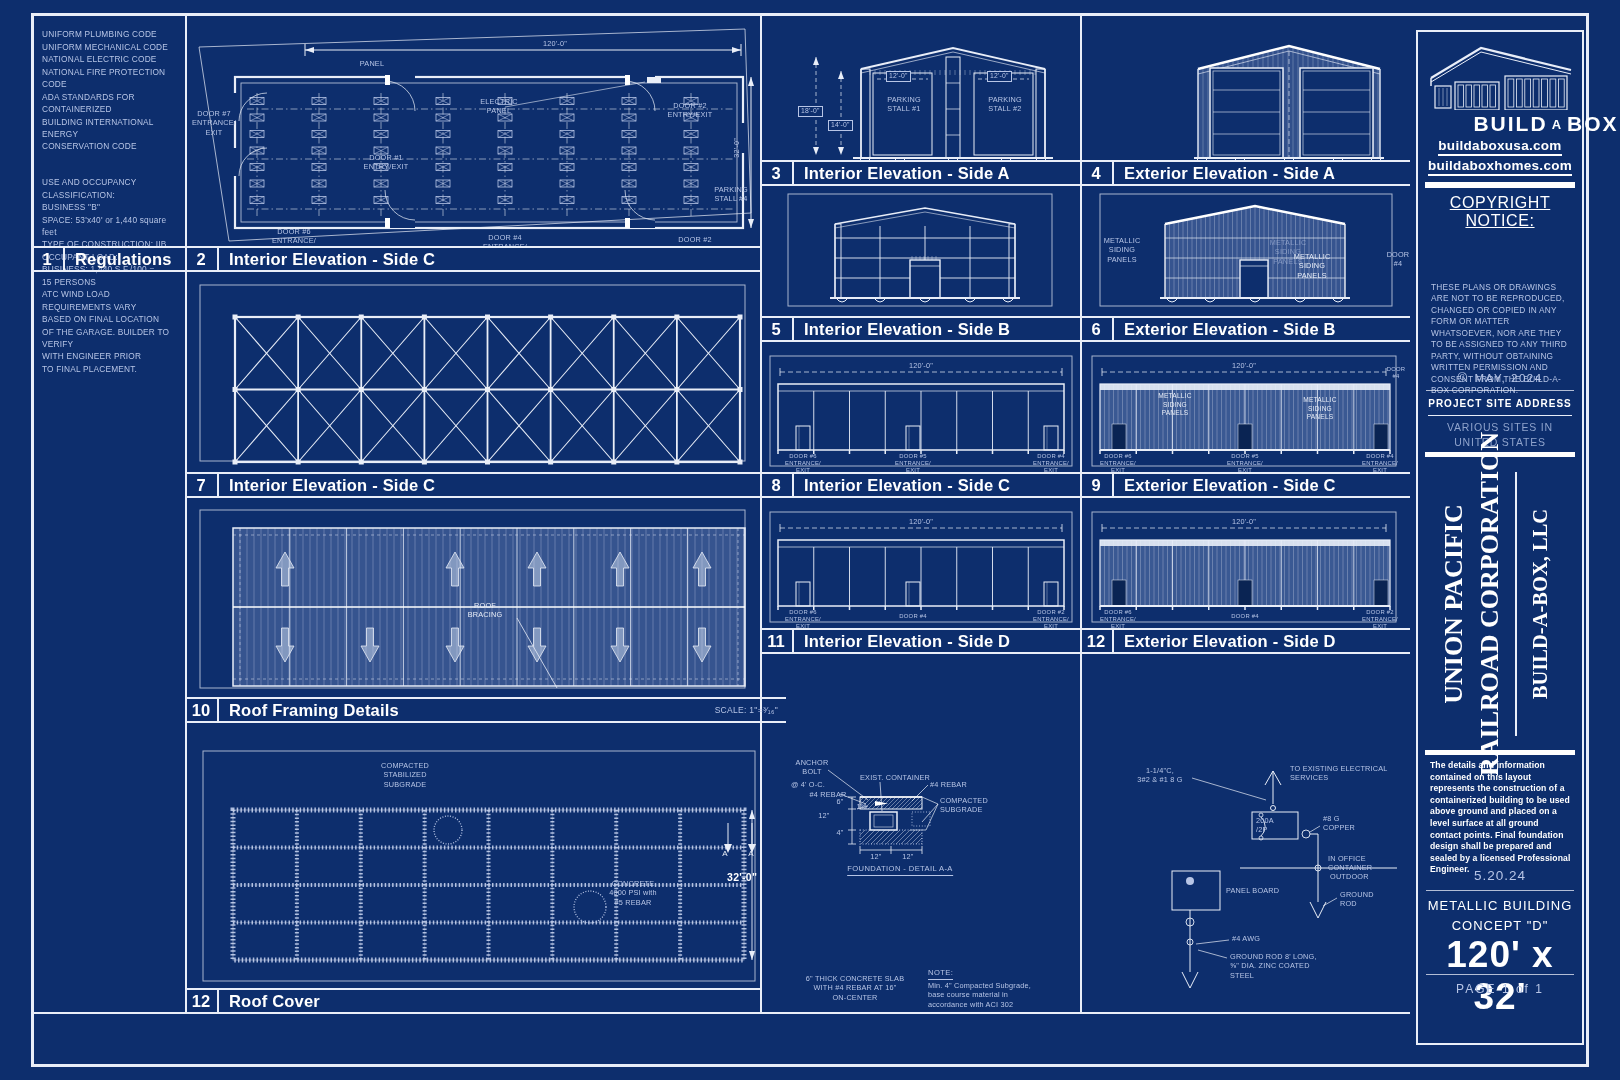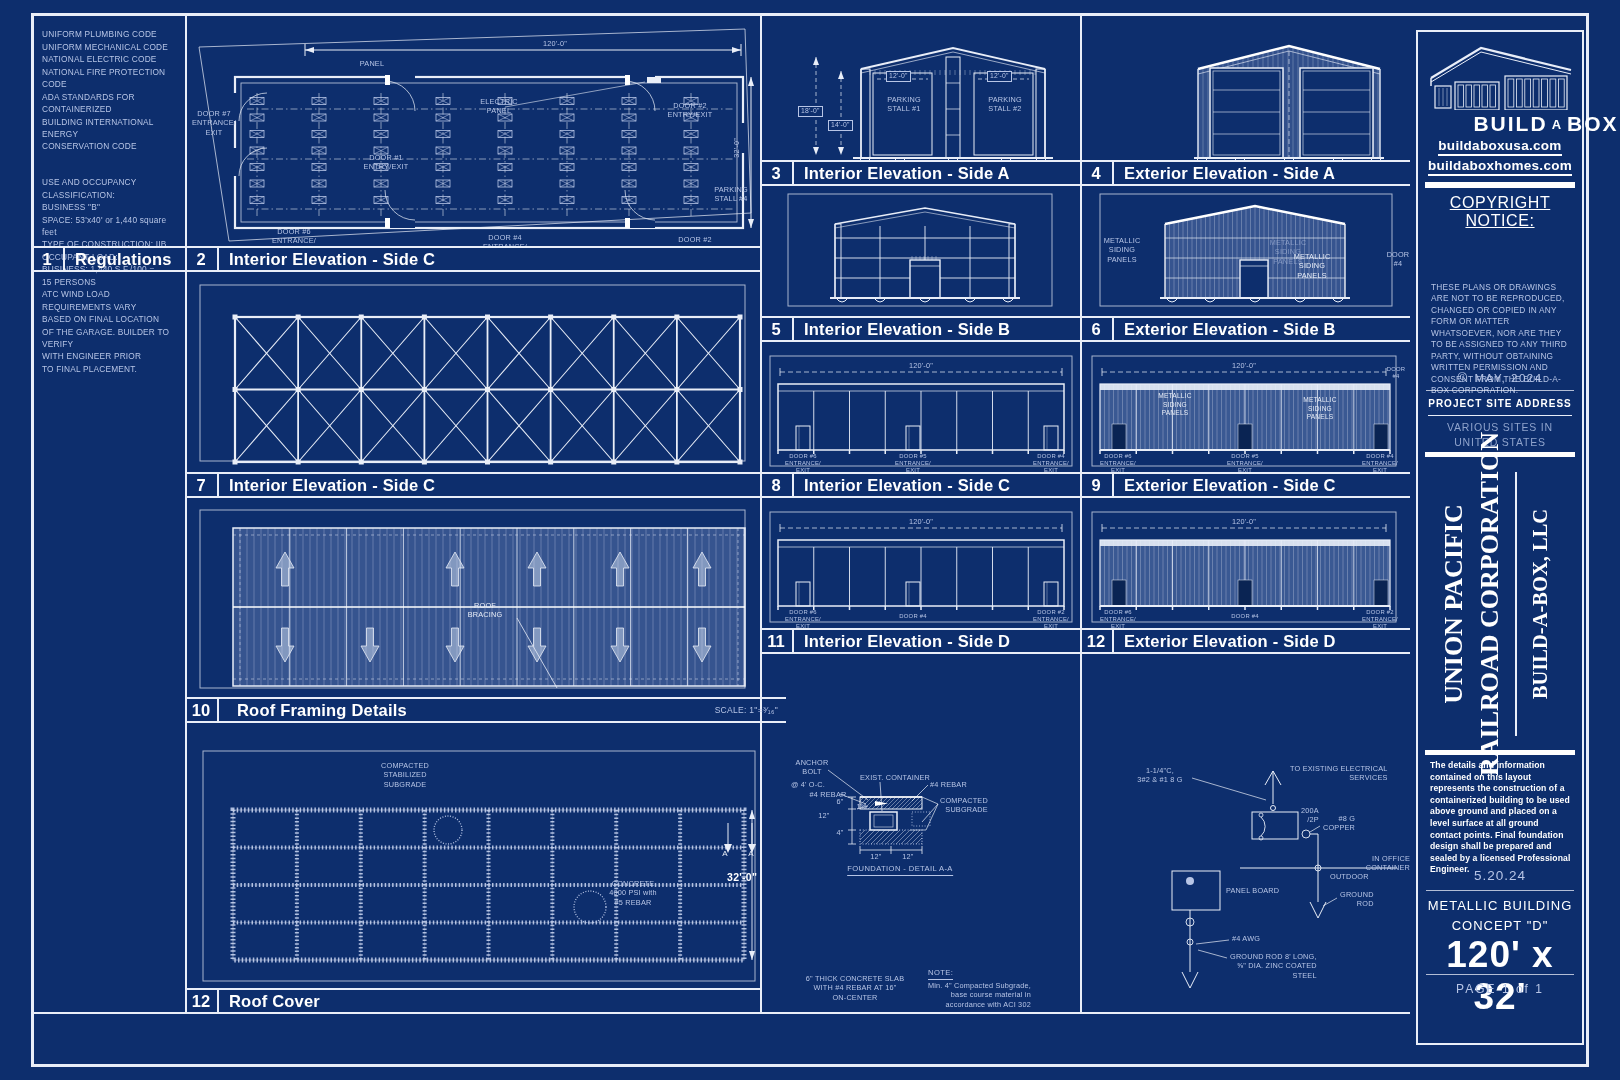--- a/index.html
+++ b/index.html
@@ -11,21 +11,21 @@
   .tbar{position:absolute;height:26px;border-top:2px solid var(--ink);border-bottom:2px solid var(--ink);
         display:flex;align-items:center;box-sizing:border-box;}
   .tnum{align-self:stretch;display:flex;align-items:center;justify-content:center;min-width:26px;
         padding:0 3px;border-right:2px solid var(--ink);font-weight:bold;font-size:16.5px;color:var(--bright);}
   .ttitle{font-weight:bold;font-size:16.5px;color:var(--bright);padding-left:10px;letter-spacing:.2px;white-space:nowrap;}
   .tscale{margin-left:auto;padding-right:8px;font-size:8.5px;color:var(--dim);letter-spacing:.3px;}
   .panel{position:absolute;overflow:hidden;}
   .panel svg{position:absolute;left:0;top:0;}
   .lbl{position:absolute;font-size:7.3px;line-height:1.3;color:var(--dim);text-align:center;
        white-space:pre-line;transform:translateX(-50%);letter-spacing:.2px;}
-  .lbl.la{transform:none;text-align:right;}
+  .lbl.la{transform:none;text-align:left;}
   .lbl.sm{font-size:5.9px;line-height:1.18;}
   .lbl.bright{color:var(--ink);}
   .lbl.boxed{border:1px solid var(--dim);padding:0 2px;background:var(--bg);font-size:6.8px;}
   .lbl.bigdim{font-size:10.5px;font-weight:bold;color:var(--bright);letter-spacing:.3px;}
   .lbl.rot{transform:translateX(-50%) rotate(-90deg);}
   .lbl.cap{border-bottom:1px solid var(--dim);padding-bottom:1px;font-size:7.6px;letter-spacing:.4px;}
   .regs{position:absolute;left:42px;top:16px;width:138px;font-size:8.3px;line-height:1.5;
         color:var(--dim);letter-spacing:.2px;white-space:pre-line;}
   .regs .blk2{margin-top:11px;}
   
@@ -432,21 +432,21 @@
         <path d="M181.5,130 V148 H176 L185,164 L194,148 H188.5 V130 Z" fill="rgba(225,235,250,0.45)" fill-opacity="1" stroke="#e9eef8" stroke-width="0.8" stroke-opacity="1"></path>
         <path d="M266.5,130 V148 H261 L270,164 L279,148 H273.5 V130 Z" fill="rgba(225,235,250,0.45)" fill-opacity="1" stroke="#e9eef8" stroke-width="0.8" stroke-opacity="1"></path>
         <path d="M348.5,130 V148 H343 L352,164 L361,148 H355.5 V130 Z" fill="rgba(225,235,250,0.45)" fill-opacity="1" stroke="#e9eef8" stroke-width="0.8" stroke-opacity="1"></path>
         <path d="M431.5,130 V148 H426 L435,164 L444,148 H438.5 V130 Z" fill="rgba(225,235,250,0.45)" fill-opacity="1" stroke="#e9eef8" stroke-width="0.8" stroke-opacity="1"></path>
         <path d="M513.5,130 V148 H508 L517,164 L526,148 H520.5 V130 Z" fill="rgba(225,235,250,0.45)" fill-opacity="1" stroke="#e9eef8" stroke-width="0.8" stroke-opacity="1"></path>
         <line x1="332" y1="120" x2="372" y2="190" stroke="#e9eef8" stroke-width="0.8" stroke-opacity="1"></line>
       </svg>
     <div class="lbl bright" style="left:300px;top:103px;">ROOF
 BRACING</div>
   </div>
-  <div class="tbar" style="left:185px;top:697px;width:601px;gap:8px;">
+  <div class="tbar" style="left:185px;top:697px;width:601px;">
     <div class="tnum">10</div>
     <div class="ttitle">Roof Framing Details</div>
     <div class="tscale">SCALE:  1"=³⁄₁₆"</div>
   </div>
 
   <div class="panel" style="left:185px;top:723px;width:575px;height:265px;">
     <svg id="svg-slab" width="575" height="265">
         <rect x="18" y="28" width="552" height="230" fill="none" fill-opacity="1" stroke="#e9eef8" stroke-width="1" stroke-opacity="0.7"></rect>
         <rect x="48" y="87" width="511" height="150" fill="none" fill-opacity="1" stroke="#b7c5e6" stroke-width="5" stroke-opacity="0.95" stroke-dasharray="1.5,2.2"></rect>
         <rect x="48" y="87" width="511" height="150" fill="none" fill-opacity="1" stroke="#e9eef8" stroke-width="0.8" stroke-opacity="0.55"></rect>
@@ -966,21 +966,21 @@
         <circle cx="110" cy="268" r="4" fill="none" stroke="#e9eef8" stroke-width="0.9" stroke-opacity="1"></circle>
         <circle cx="110" cy="288" r="3" fill="none" stroke="#e9eef8" stroke-width="0.9" stroke-opacity="1"></circle>
         <line x1="149" y1="286" x2="116" y2="290" stroke="#e9eef8" stroke-width="0.7" stroke-opacity="1"></line>
         <line x1="147" y1="304" x2="118" y2="296" stroke="#e9eef8" stroke-width="0.7" stroke-opacity="1"></line>
         <path d="M102,318 L110,334 L118,318" fill="none" fill-opacity="1" stroke="#e9eef8" stroke-width="1" stroke-opacity="1"></path>
       </svg>
     <div class="lbl" style="left:80px;top:112px;">1-1/4"C,
 3#2 &amp; #1 8 G</div>
     <div class="lbl la" style="left:210px;top:110px;">TO EXISTING ELECTRICAL
 SERVICES</div>
-    <div class="lbl la" style="left:176px;top:152px;margin-left:45px;">200A
+    <div class="lbl la" style="left:176px;top:162px;">200A
 /2P</div>
     <div class="lbl la" style="left:243px;top:160px;">#8 G
 COPPER</div>
     <div class="lbl la" style="left:248px;top:200px;">IN OFFICE CONTAINER</div>
     <div class="lbl la" style="left:250px;top:218px;">OUTDOOR</div>
     <div class="lbl la" style="left:146px;top:232px;">PANEL BOARD</div>
     <div class="lbl la" style="left:260px;top:236px;">GROUND
 ROD</div>
     <div class="lbl la" style="left:152px;top:280px;">#4 AWG</div>
     <div class="lbl la" style="left:150px;top:298px;">GROUND ROD 8' LONG,

